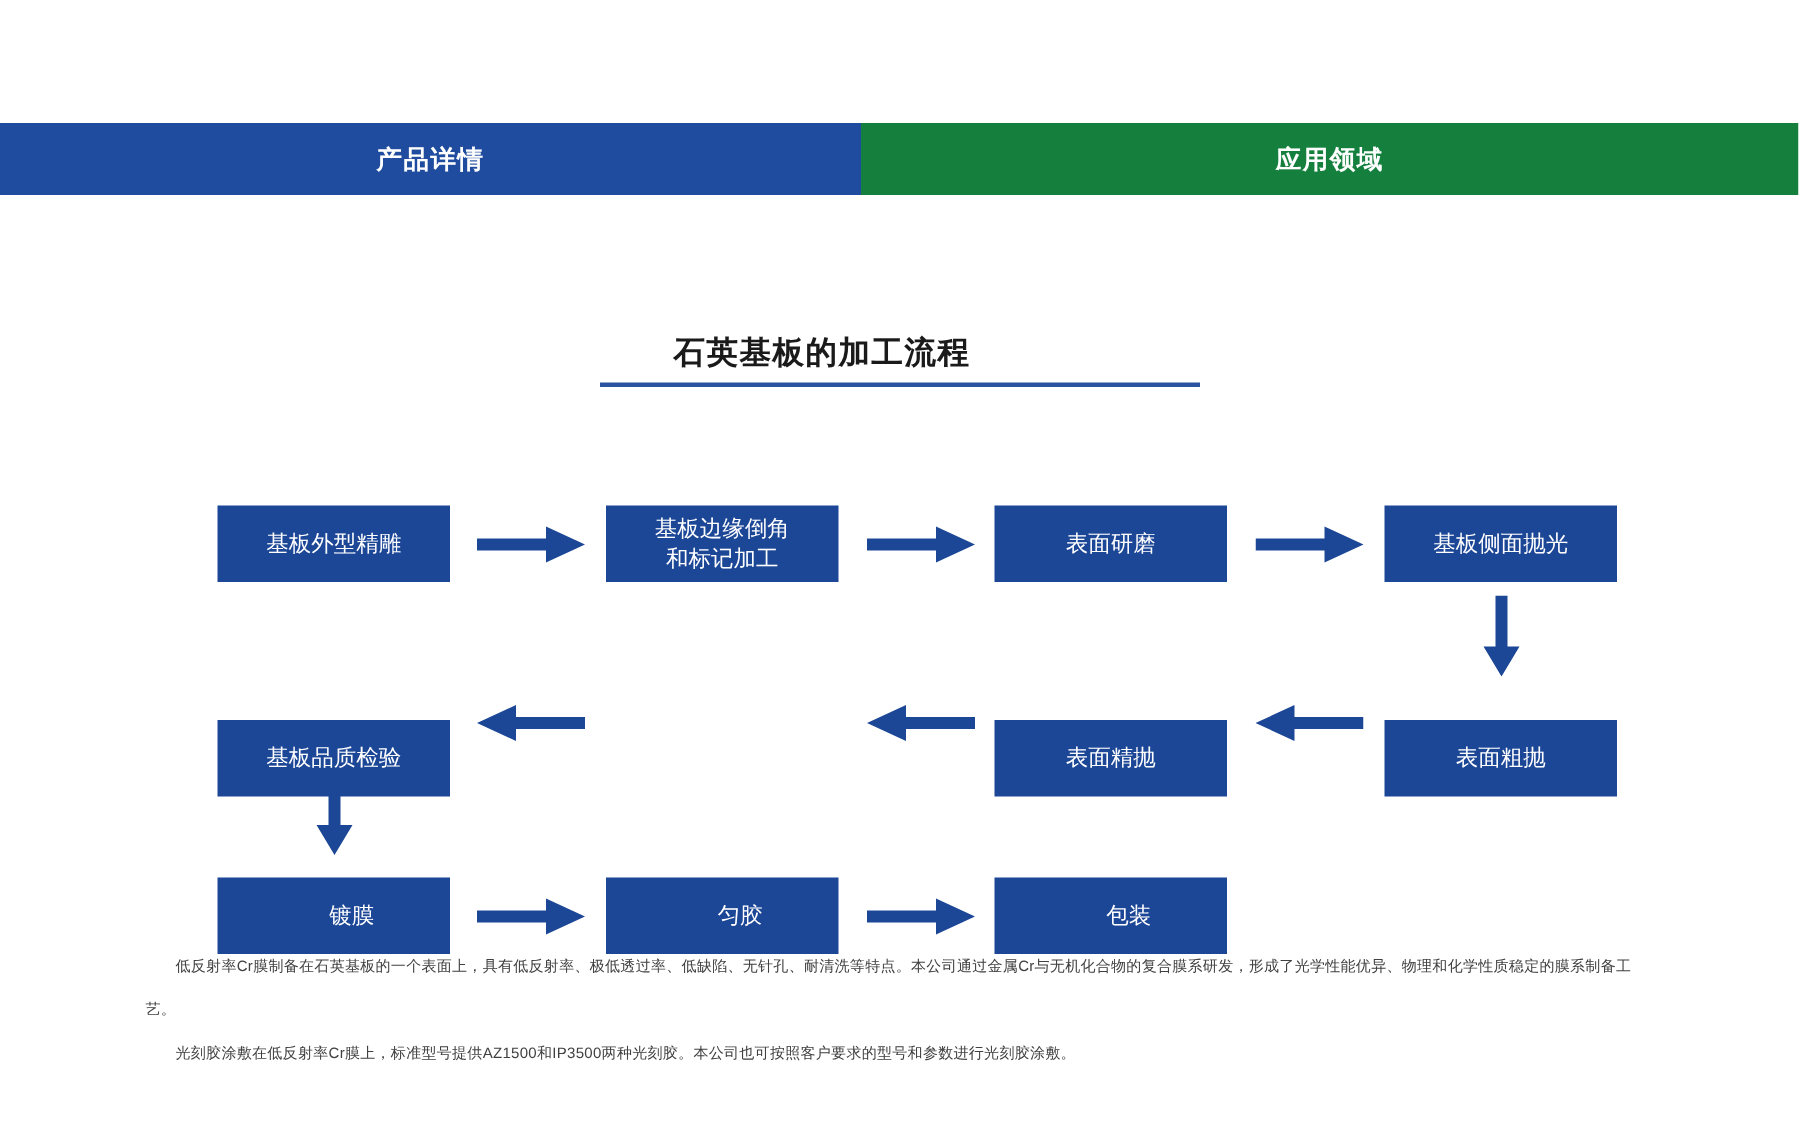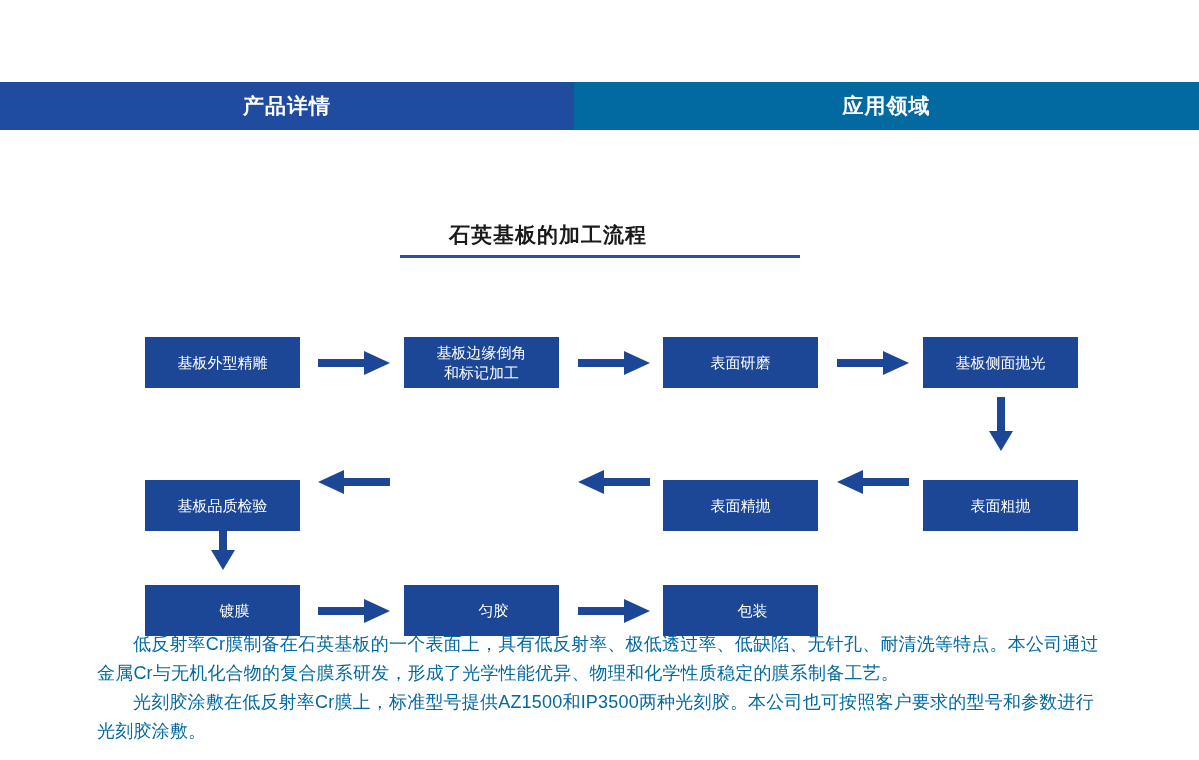--- a/index.html
+++ b/index.html
@@ -23,34 +23,34 @@
     width: 1199px;
     height: 48px;
     display: flex;
   }
   .tab {
     height: 48px;
     display: flex;
     align-items: center;
     justify-content: center;
     color: #ffffff;
-    font-size: 21px;
+    font-size: 17px;
     font-weight: bold;
     letter-spacing: 1px;
     box-sizing: border-box;
     cursor: pointer;
     user-select: none;
   }
   .tab-active {
     width: 604px;
     background: #1f4c9e;
   }
   .tab-alt {
     width: 658px;
-    background: #0369a1;
+    background: #15803d;
   }
 
   
   .section-title {
     position: absolute;
     left: 0;
     top: 221px;
     width: 1096px;
     text-align: center;
     font-size: 21px;
@@ -133,22 +133,22 @@
 
   .av-c4 { left: 988px; top: 361px; }
   .av-c1 { left: 210px; top: 480px; }
 
   
   .paragraphs {
     position: absolute;
     left: 97px;
     top: 630px;
     width: 1010px;
-    font-size: 18px;
-    color: #0369a1;
+    font-size: 10px;
+    color: #404040;
     line-height: 29px;
     letter-spacing: 0.2px;
   }
   .paragraphs p {
     margin: 0;
     text-indent: 2em;
     white-space: normal;
   }
 </style>
 </head>

